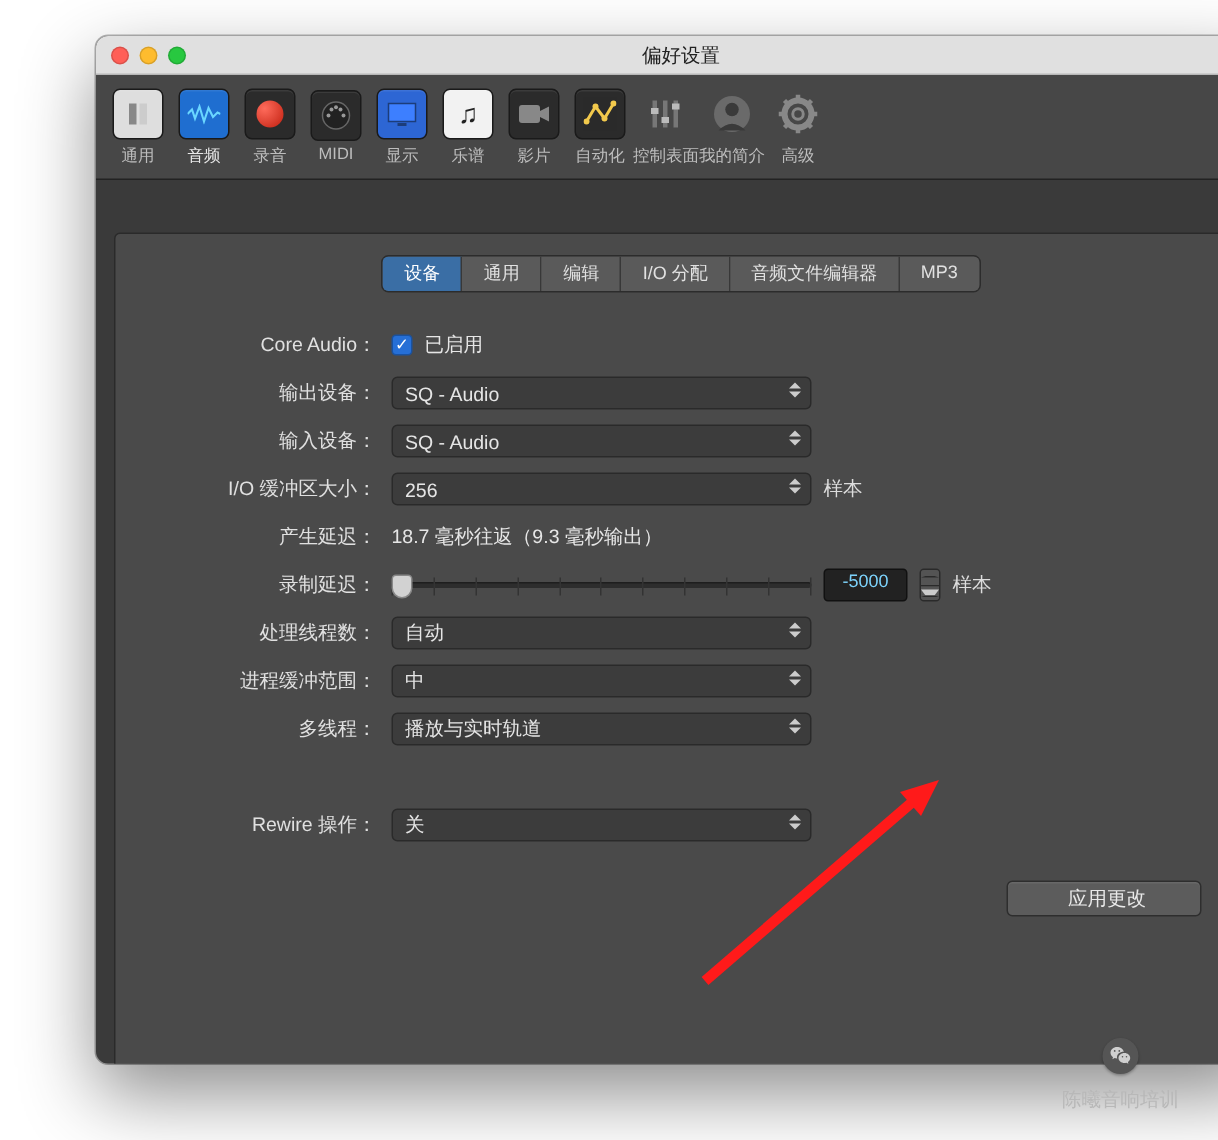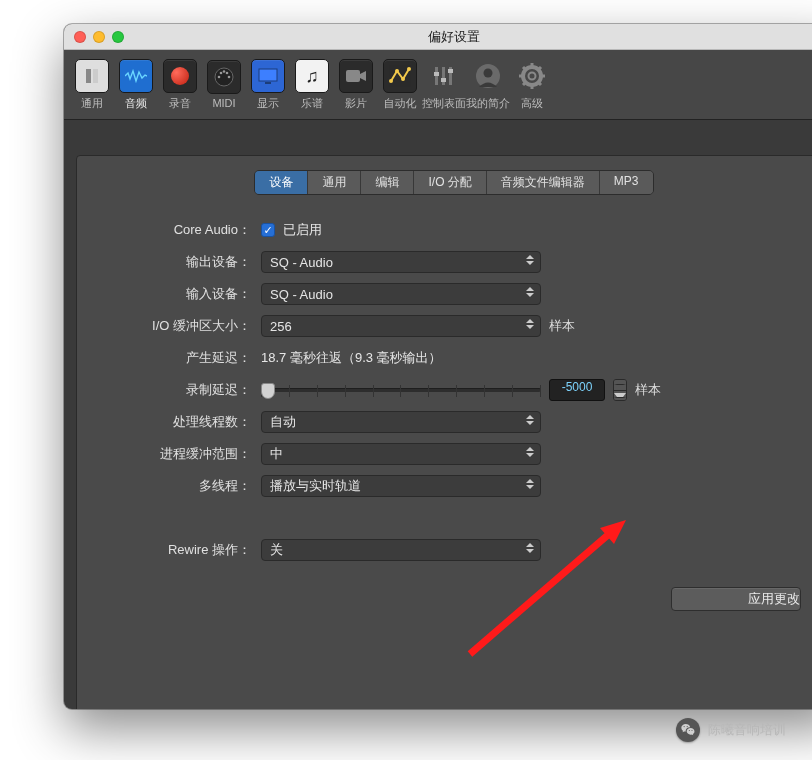--- a/index.html
+++ b/index.html
@@ -191,37 +191,38 @@
   .stepper .sd{width:0;height:0;border-left:3px solid transparent;border-right:3px solid transparent;border-top:4px solid #ccc;}
 
   .apply-btn {
     margin-left: auto;
     width: 130px; height: 24px;
     background: #5c5c5c;
     border: 1px solid #2e2e2e;
     border-radius: 4px;
     color: #e9e9e9;
     font-size: 13px;
-    text-align: right;
+    text-align: left;
     line-height: 22px;
     cursor: pointer;
     box-shadow:inset 0 1px 0 rgba(255,255,255,0.08);
+    padding-left:40px;
   }
   .apply-row { display:flex; margin-top: 26px; padding-right: 16px; }
 
   .arrow-annot {
     position:absolute;
     pointer-events:none;
   }
 
   .watermark {
     position:absolute;
     right: 26px; bottom: 18px;
     display:flex; align-items:center; gap:8px;
-    color:#b8b8b8; font-size:13px;
+    color:#b8b8b8; font-size:13px;flex-direction:column;
   }
   .wm-logo {
     width:24px;height:24px;border-radius:50%;
     background:#555; display:flex;align-items:center;justify-content:center;
     box-shadow:0 1px 2px rgba(0,0,0,0.3);
   }
   .wm-logo svg{width:16px;height:16px;}
 </style>
 </head>
 <body>

